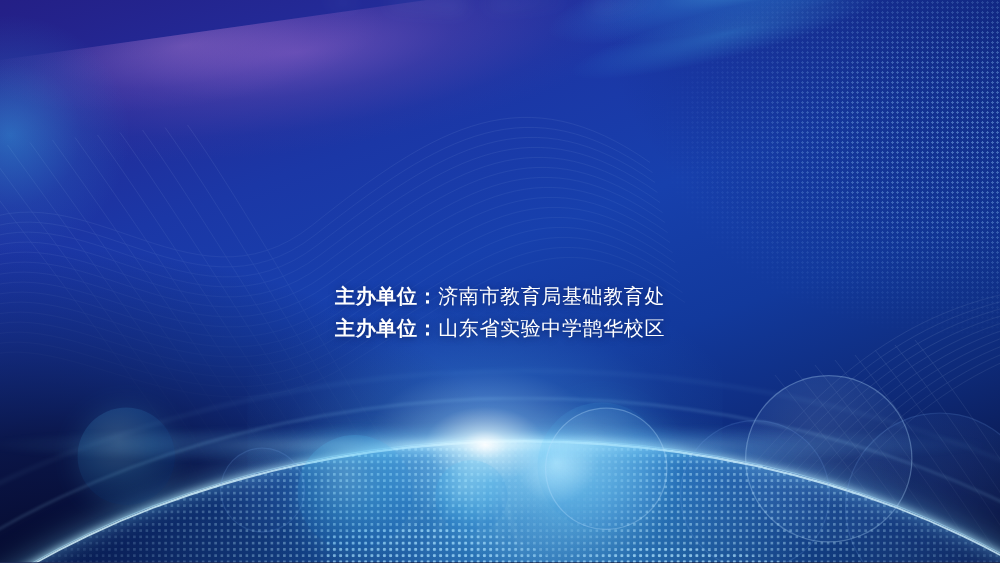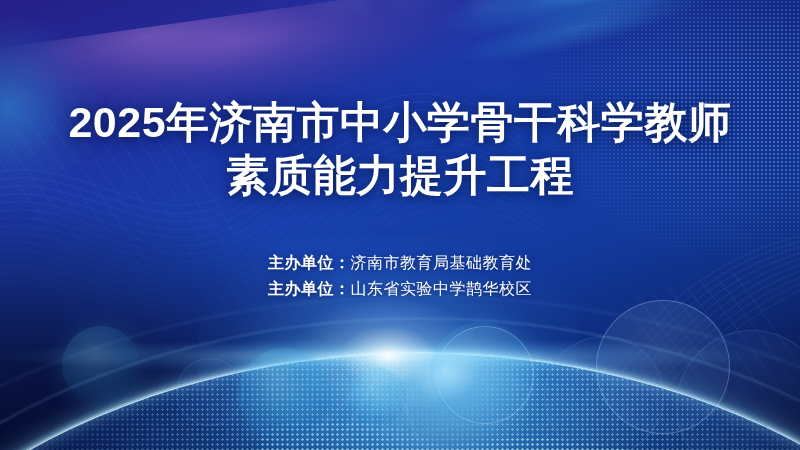--- a/index.html
+++ b/index.html
@@ -294,21 +294,21 @@
     line-height: 53px;
     font-weight: bold;
     letter-spacing: 0.5px;
     text-shadow:
       0 2px 10px rgba(6,20,70,0.70),
       0 0 22px rgba(10,30,90,0.45);
     white-space: nowrap;
   }
   .subtitle-block {
     position: absolute;
-    top: 250px;
+    top: 225px;
     left: 0;
     right: 0;
     text-align: center;
   }
   .sub-line {
     font-size: 16px;
     line-height: 26px;
     color: #ffffff;
     white-space: nowrap;
     text-shadow: 0 1px 6px rgba(6,20,70,0.65);
@@ -467,24 +467,20 @@
   <div class="orb orb-solid" style="left:348px; top:368px; width:58px;  height:58px;  opacity:.50;"></div>
   <div class="orb orb-solid" style="left:430px; top:322px; width:102px; height:102px; opacity:.34;"></div>
   <div class="orb orb-outline" style="left:436px; top:326px; width:96px;  height:96px;"></div>
   <div class="orb orb-outline" style="left:596px; top:300px; width:132px; height:132px;"></div>
   <div class="orb orb-faint" style="left:544px; top:336px; width:118px; height:118px;"></div>
   <div class="orb orb-faint" style="left:676px; top:330px; width:150px; height:150px;"></div>
   <div class="orb orb-faint" style="left:176px; top:358px; width:66px;  height:66px;"></div>
 
   <div class="content">
 
-    <div class="title-block">
-      <div class="title-line">2025年济南市中小学骨干科学教师</div>
-      <div class="title-line">素质能力提升工程</div>
-    </div>
 
     <div class="subtitle-block">
       <div class="sub-line">
         <span class="sub-label">主办单位：</span><span class="sub-value">济南市教育局基础教育处</span>
       </div>
       <div class="sub-line">
         <span class="sub-label">主办单位：</span><span class="sub-value">山东省实验中学鹊华校区</span>
       </div>
     </div>
 

